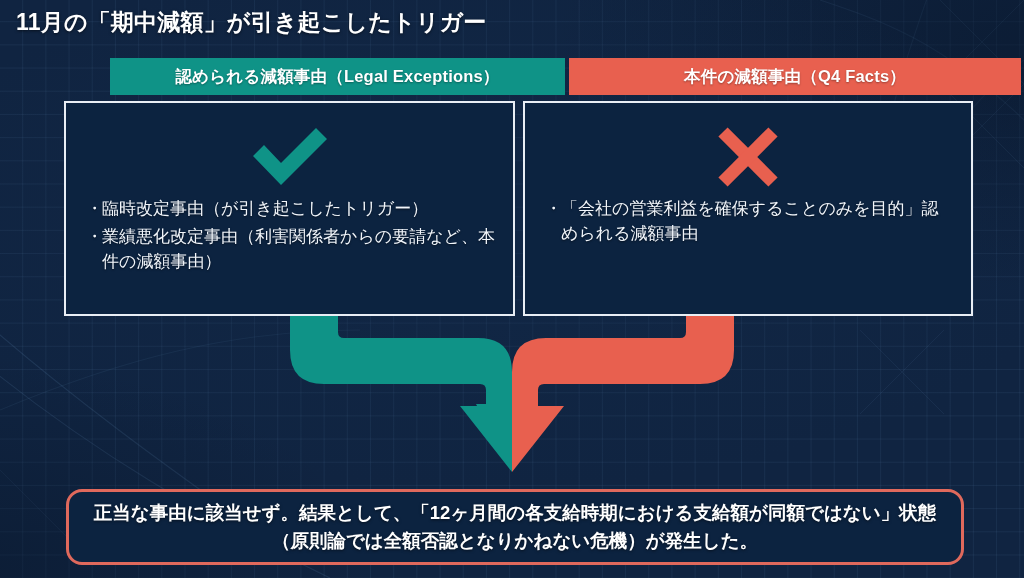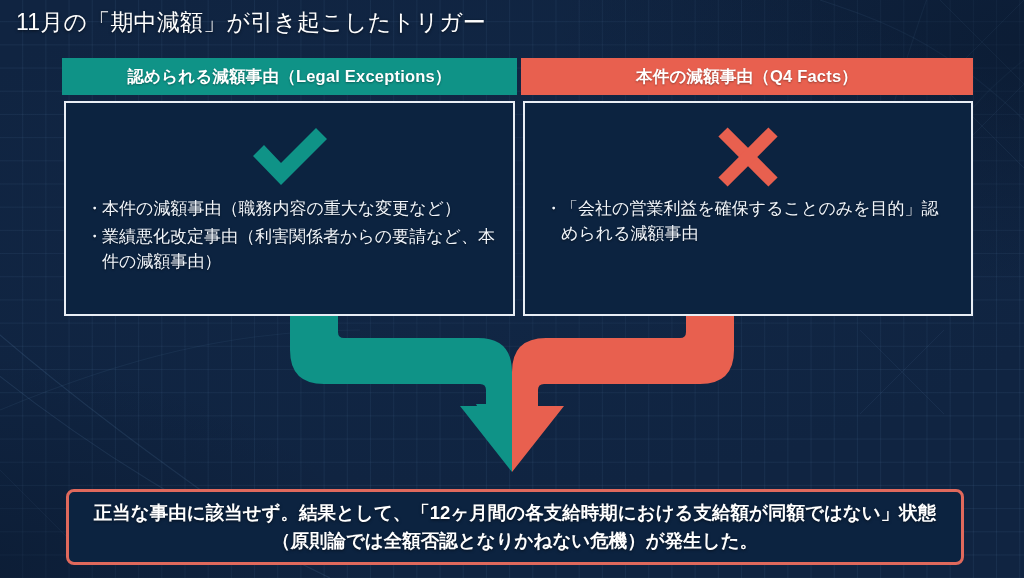--- a/index.html
+++ b/index.html
@@ -41,41 +41,42 @@
     inset: 0;
     pointer-events: none;
   }
 
   
   #title {
     position: absolute;
     left: 16px;
     top: 7px;
     font-size: 23px;
-    font-weight: normal;
+    font-weight: bold;
     color: #ffffff;
     letter-spacing: 0.2px;
     text-shadow: 0 1px 3px rgba(0,0,0,0.55);
     white-space: nowrap;
   }
 
   
   .colhead {
     position: absolute;
     top: 58px;
     height: 37px;
     display: flex;
     align-items: center;
     justify-content: center;
     color: #ffffff;
     font-size: 16.5px;
     font-weight: bold;
     letter-spacing: 0.2px;
     text-shadow: 0 1px 2px rgba(0,0,0,0.35);
     box-sizing: border-box;
+    margin-left: 48px;
   }
   #head-left  { left: 62px;  width: 455px; background: #0f9387; }
   #head-right { left: 521px; width: 452px; background: #e8604f; text-align: right; }
 
   .colbody {
     position: absolute;
     top: 101px;
     height: 215px;
     border: 2px solid #e9eef5;
     background: #0c2340;
@@ -120,21 +121,21 @@
 
   
   #conclusion {
     position: absolute;
     left: 66px;
     top: 489px;
     width: 898px;
     height: 76px;
     box-sizing: border-box;
     border: 3px solid #e0695c;
-    border-radius: 8px;
+    border-radius: 16px;
     background: #0c2340;
     display: flex;
     align-items: center;
     justify-content: center;
     padding: 0 22px;
   }
   #conclusion-text {
     color: #ffffff;
     font-size: 18.5px;
     font-weight: bold;
@@ -180,21 +181,21 @@
 
     <div class="markwrap">
       <svg width="86" height="62" viewBox="0 0 86 62">
         <path d="M 6 30 L 17 19 L 34 37 L 69 2 L 80 13 L 34 59 Z" fill="#0f9387"></path>
       </svg>
     </div>
 
     <div class="bullets">
       <div class="bullet">
         <span class="dot">・</span>
-        <span>本件の減額事由（職務内容の重大な変更など）</span>
+        <span>臨時改定事由（が引き起こしたトリガー）</span>
       </div>
       <div class="bullet">
         <span class="dot">・</span>
         <span>業績悪化改定事由（利害関係者からの要請など、本件の減額事由）</span>
       </div>
     </div>
   </div>
 
   <div class="colhead" id="head-right">
     <span>本件の減額事由（Q4 Facts）</span>

